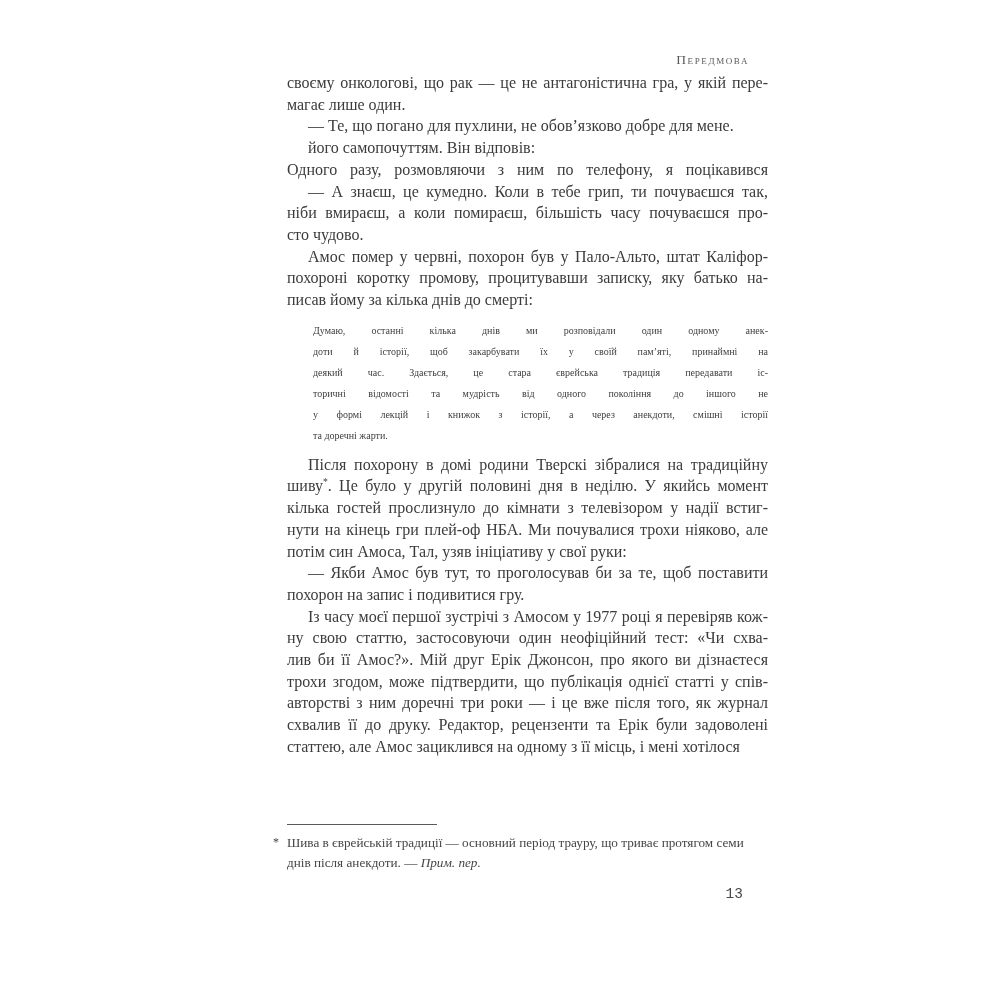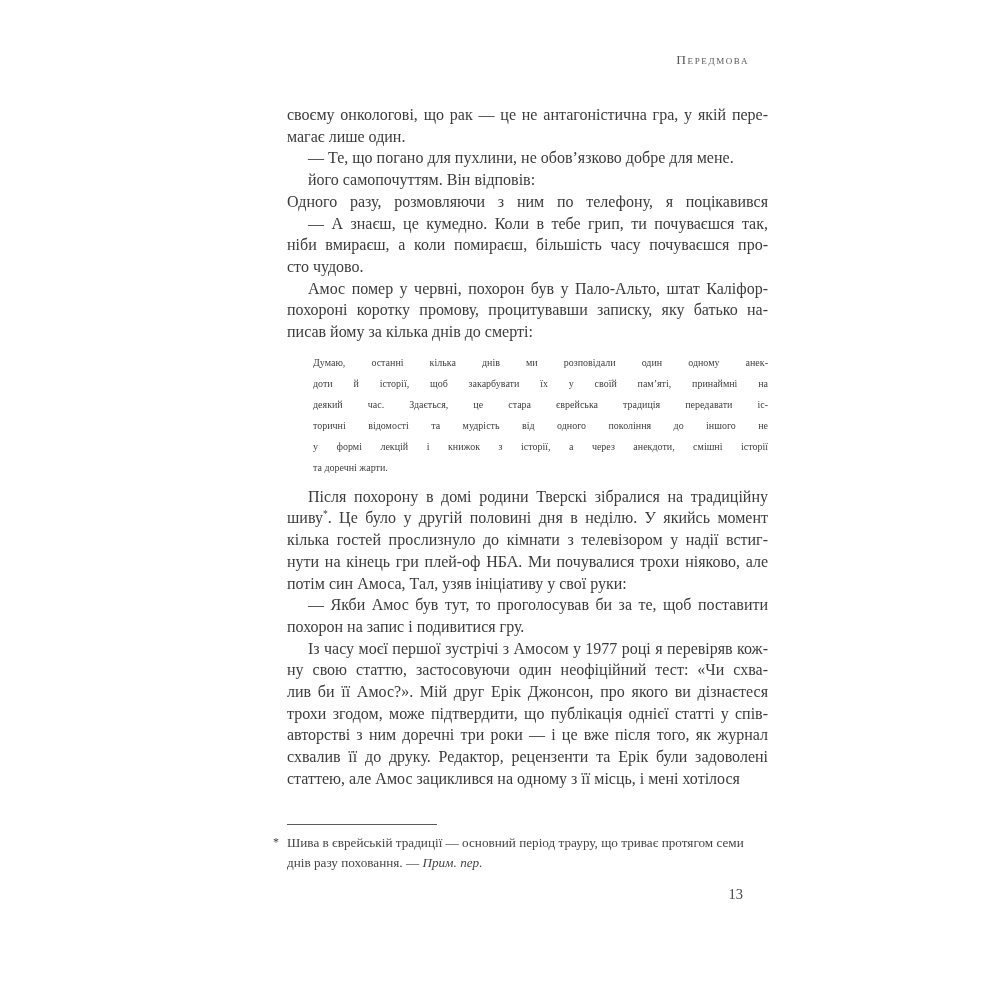--- a/index.html
+++ b/index.html
@@ -18,21 +18,21 @@
     top: 52px;
     right: 287px;
     font-size: 13.5px;
     font-variant: small-caps;
     letter-spacing: 1.6px;
     color: #595959;
   }
   .text-block {
     position: absolute;
     left: 251px;
-    top: 104px;
+    top: 72px;
     width: 481px;
     font-size: 16px;
     line-height: 21.7px;
   }
   .para { margin: 0; }
   .para .line {
     text-align: justify;
     text-align-last: justify;
     overflow: hidden;
     white-space: normal;
@@ -74,20 +74,21 @@
     font-size: 12px;
   }
   .fn-line { text-align: justify; }
   .fn-line .italic { font-style: italic; }
   .folio {
     position: absolute;
     top: 886px;
     right: 293px;
     font-size: 14.5px;
     color: #474747;
+    font-family: Liberation Mono, monospace;
   }
 </style>
 </head>
 <body>
 
 <div class="page">
 
   <div class="running-head">Передмова</div>
 
   <div class="text-block">
@@ -142,19 +143,19 @@
       </div>
     </div>
 
   <div class="footnote">
     <div class="fn-divider"></div>
     <span class="fn-marker">*</span>
     <div class="fn-line">
       <span>Шива в єврейській традиції — основний період трауру, що триває протягом семи</span>
     </div>
     <div class="fn-line">
-      <span>днів разу поховання. — </span><span class="italic">Прим. пер.</span>
+      <span>днів після анекдоти. — </span><span class="italic">Прим. пер.</span>
     </div>
   </div>
 
   <div class="folio">13</div>
 
 </div>
 
 </body></html>

